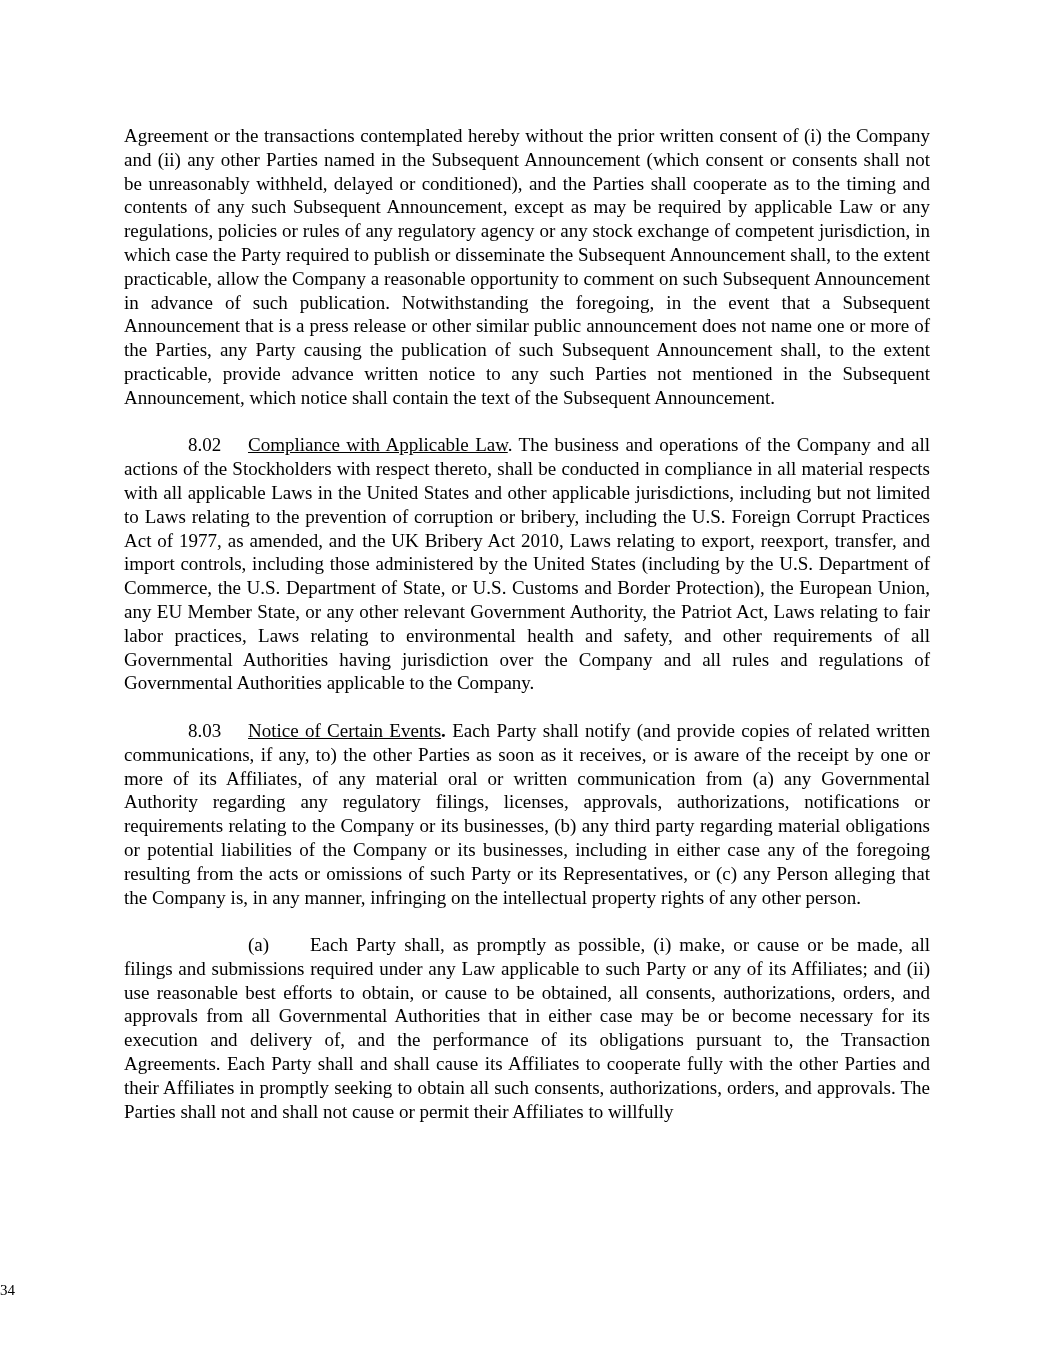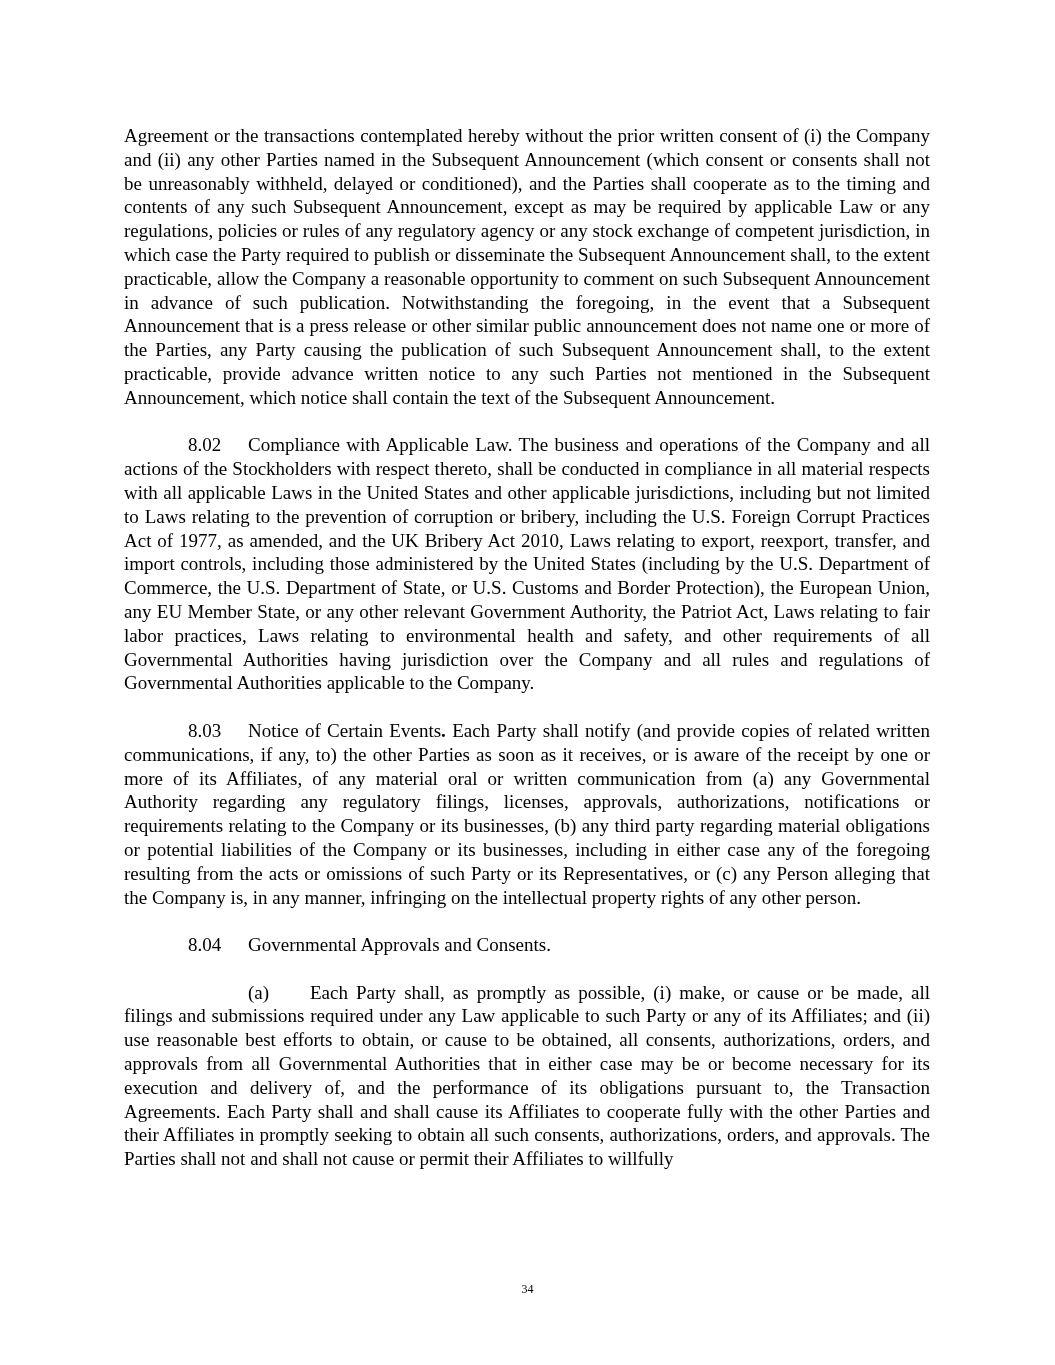--- a/index.html
+++ b/index.html
@@ -8,34 +8,33 @@
     position: absolute; left: 124px; top: 124px; width: 806px;
     font-family: "Liberation Serif", "DejaVu Serif", serif;
     font-size: 19px; line-height: 23.8px; color: #000;
   }
   p { margin: 0; text-align: justify; }
   .gap { margin-top: 23.8px; }
   .indent { text-indent: 64px; }
   .indent2 { text-indent: 124px; }
   .sec-num { display: inline-block; width: 60px; text-indent: 0; font-family: Liberation Serif, serif; }
   .sub-num { display: inline-block; width: 62px; text-indent: 0; }
-  .u { }
+  .u { text-decoration: underline; }
   .footer {
-    position: absolute; left: 0; width: 1055px; top: 1282px; text-align: center;
-    font-family: "Liberation Serif", "DejaVu Serif", serif; font-size: 12px; color: #000;
+    position: absolute; left: 0; width: 1055px; top: 1282px; text-align: left;
+    font-family: "Liberation Serif", "DejaVu Serif", serif; font-size: 15px; color: #000;
   }
 </style>
 </head>
 <body>
 
 <div class="page">
   <p>Agreement or the transactions contemplated hereby without the prior written consent of (i) the Company and (ii) any other Parties named in the Subsequent Announcement (which consent or consents shall not be unreasonably withheld, delayed or conditioned), and the Parties shall cooperate as to the timing and contents of any such Subsequent Announcement, except as may be required by applicable Law or any regulations, policies or rules of any regulatory agency or any stock exchange of competent jurisdiction, in which case the Party required to publish or disseminate the Subsequent Announcement shall, to the extent practicable, allow the Company a reasonable opportunity to comment on such Subsequent Announcement in advance of such publication. Notwithstanding the foregoing, in the event that a Subsequent Announcement that is a press release or other similar public announcement does not name one or more of the Parties, any Party causing the publication of such Subsequent Announcement shall, to the extent practicable, provide advance written notice to any such Parties not mentioned in the Subsequent Announcement, which notice shall contain the text of the Subsequent Announcement.</p>
 
   <p class="gap indent"><span class="sec-num">8.02</span><span class="u">Compliance with Applicable Law</span><span>.</span><span> The business and operations of the Company and all actions of the Stockholders with respect thereto, shall be conducted in compliance in all material respects with all applicable Laws in the United States and other applicable jurisdictions, including but not limited to Laws relating to the prevention of corruption or bribery, including the U.S. Foreign Corrupt Practices Act of 1977, as amended, and the UK Bribery Act 2010, Laws relating to export, reexport, transfer, and import controls, including those administered by the United States (including by the U.S. Department of Commerce, the U.S. Department of State, or U.S. Customs and Border Protection), the European Union, any EU Member State, or any other relevant Government Authority, the Patriot Act, Laws relating to fair labor practices, Laws relating to environmental health and safety, and other requirements of all Governmental Authorities having jurisdiction over the Company and all rules and regulations of Governmental Authorities applicable to the Company.</span></p>
 
   <p class="gap indent"><span class="sec-num">8.03</span><span class="u">Notice of Certain Events</span><b>.</b><span> Each Party shall notify (and provide copies of related written communications, if any, to) the other Parties as soon as it receives, or is aware of the receipt by one or more of its Affiliates, of any material oral or written communication from (a) any Governmental Authority regarding any regulatory filings, licenses, approvals, authorizations, notifications or requirements relating to the Company or its businesses, (b) any third party regarding material obligations or potential liabilities of the Company or its businesses, including in either case any of the foregoing resulting from the acts or omissions of such Party or its Representatives, or (c) any Person alleging that the Company is, in any manner, infringing on the intellectual property rights of any other person.</span></p>
 
-  <p class="gap indent"><span class="sec-num">8.04</span><span class="u">Governmental Approvals and Consents</span><span>.</span></p>
 
   <p class="gap indent2"><span class="sub-num">(a)</span><span>Each Party shall, as promptly as possible, (i) make, or cause or be made, all filings and submissions required under any Law applicable to such Party or any of its Affiliates; and (ii) use reasonable best efforts to obtain, or cause to be obtained, all consents, authorizations, orders, and approvals from all Governmental Authorities that in either case may be or become necessary for its execution and delivery of, and the performance of its obligations pursuant to, the Transaction Agreements. Each Party shall and shall cause its Affiliates to cooperate fully with the other Parties and their Affiliates in promptly seeking to obtain all such consents, authorizations, orders, and approvals. The Parties shall not and shall not cause or permit their Affiliates to willfully</span></p>
 </div>
 
 <div class="footer">34</div>
 
 </body></html>

